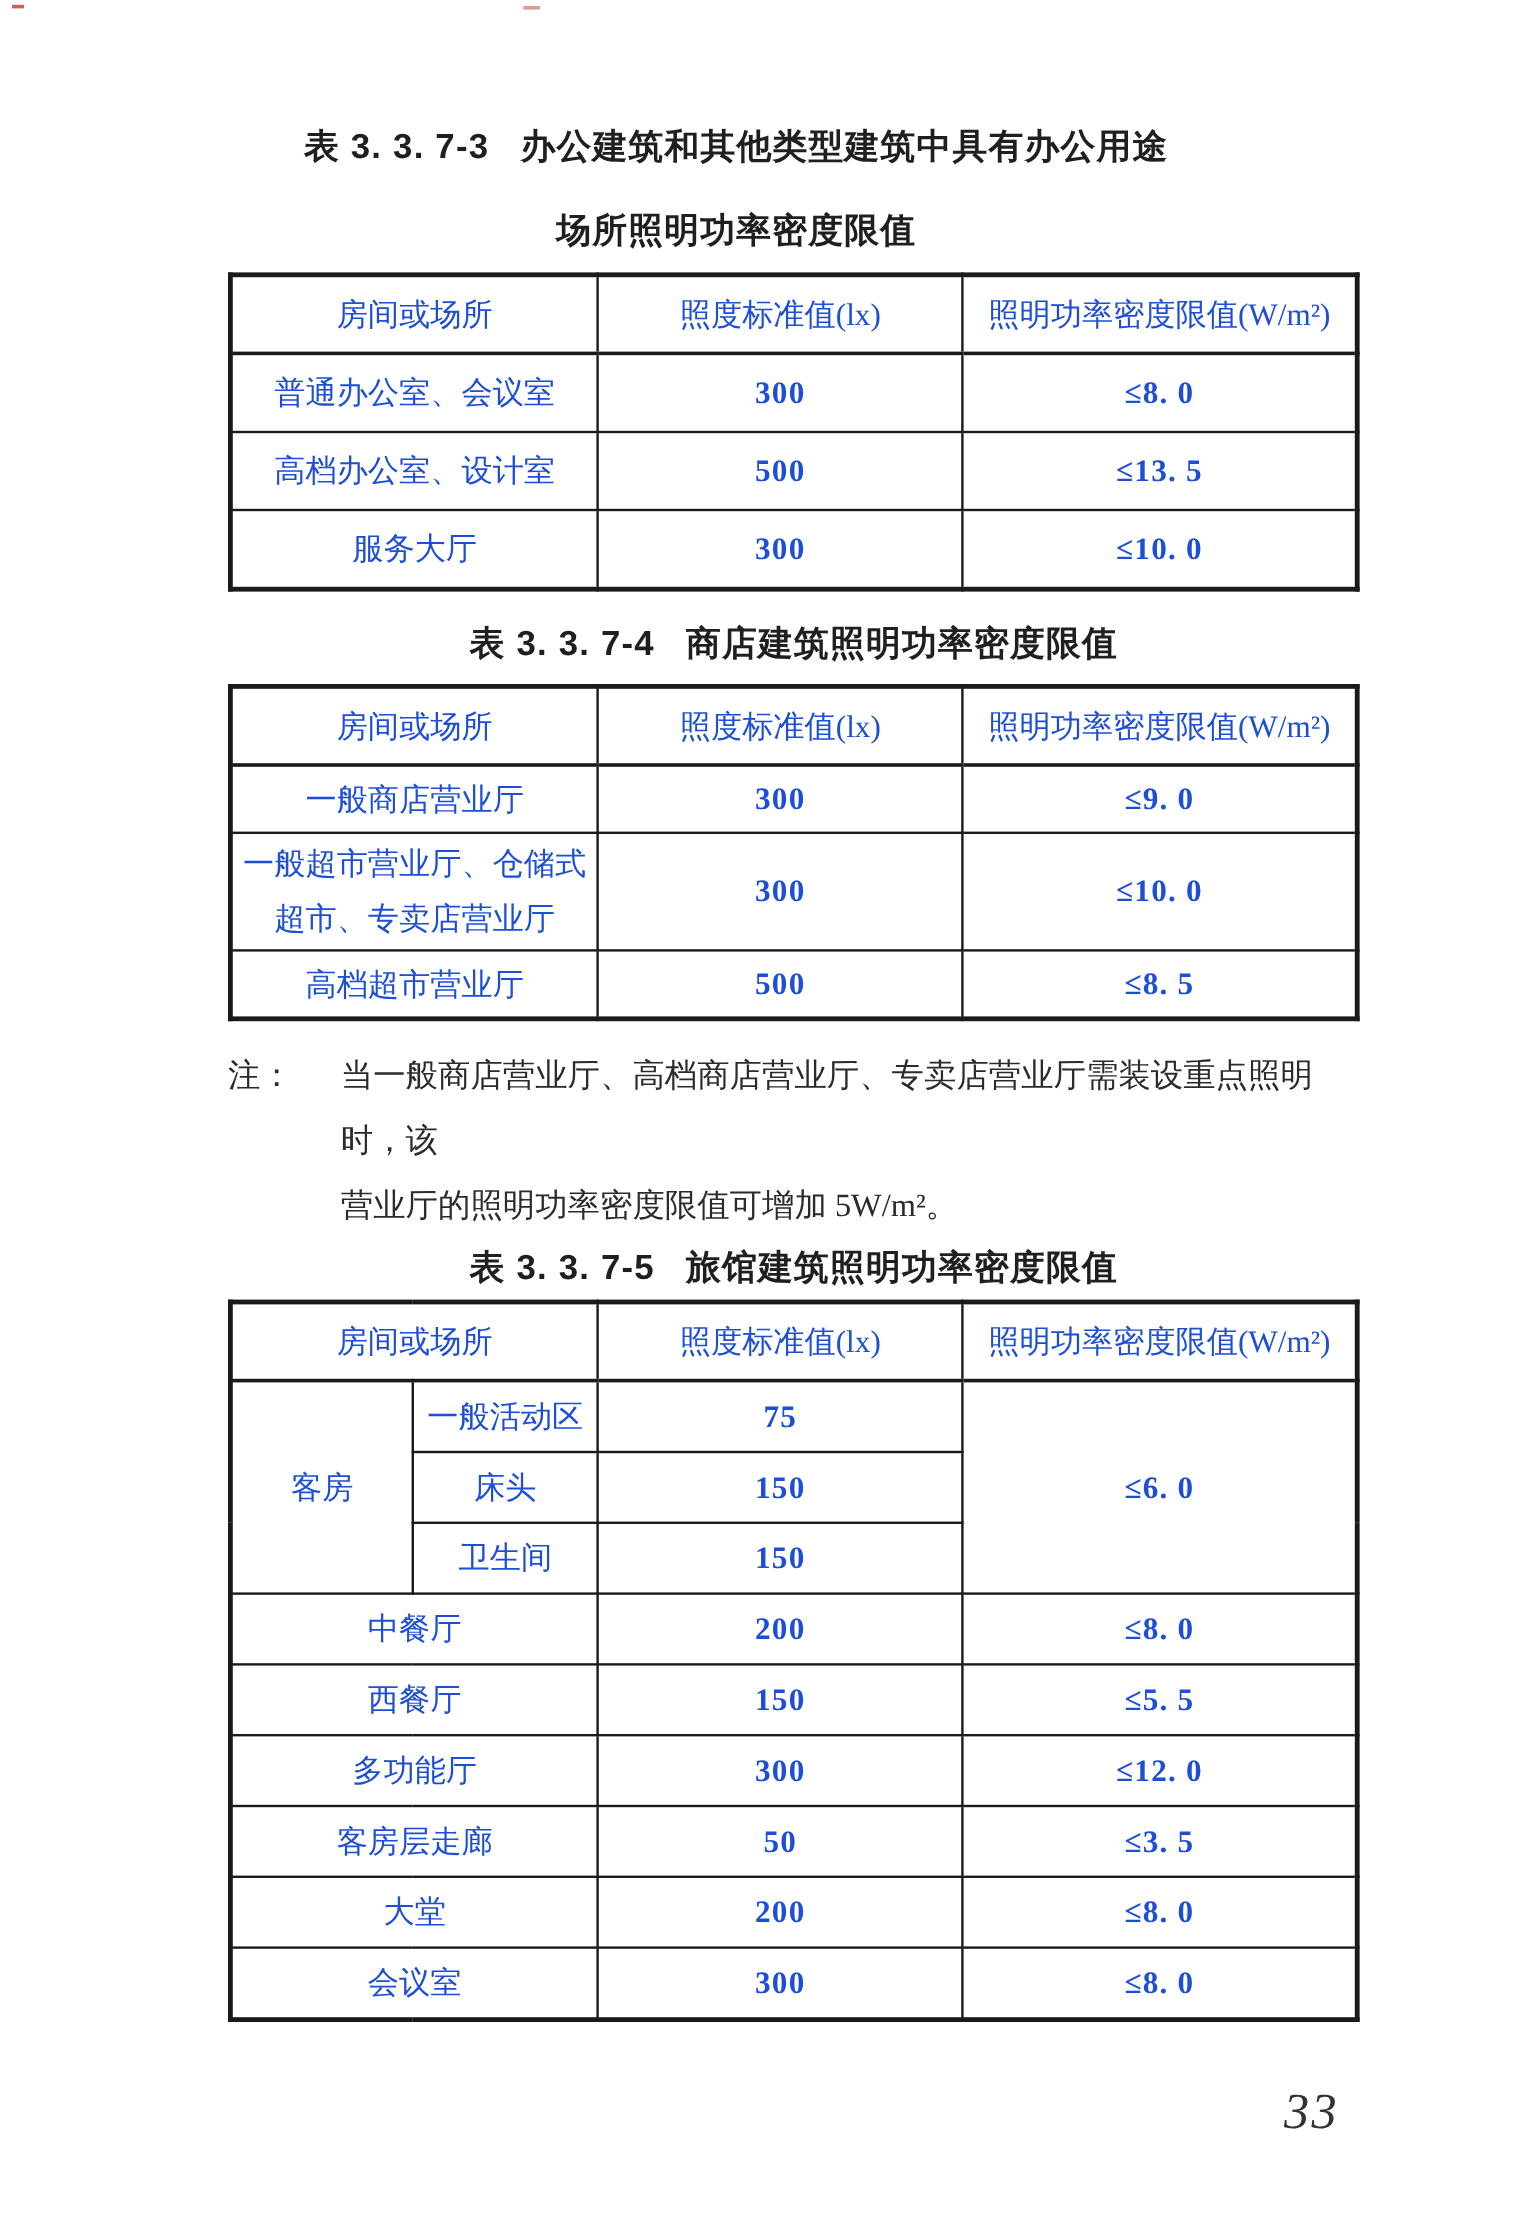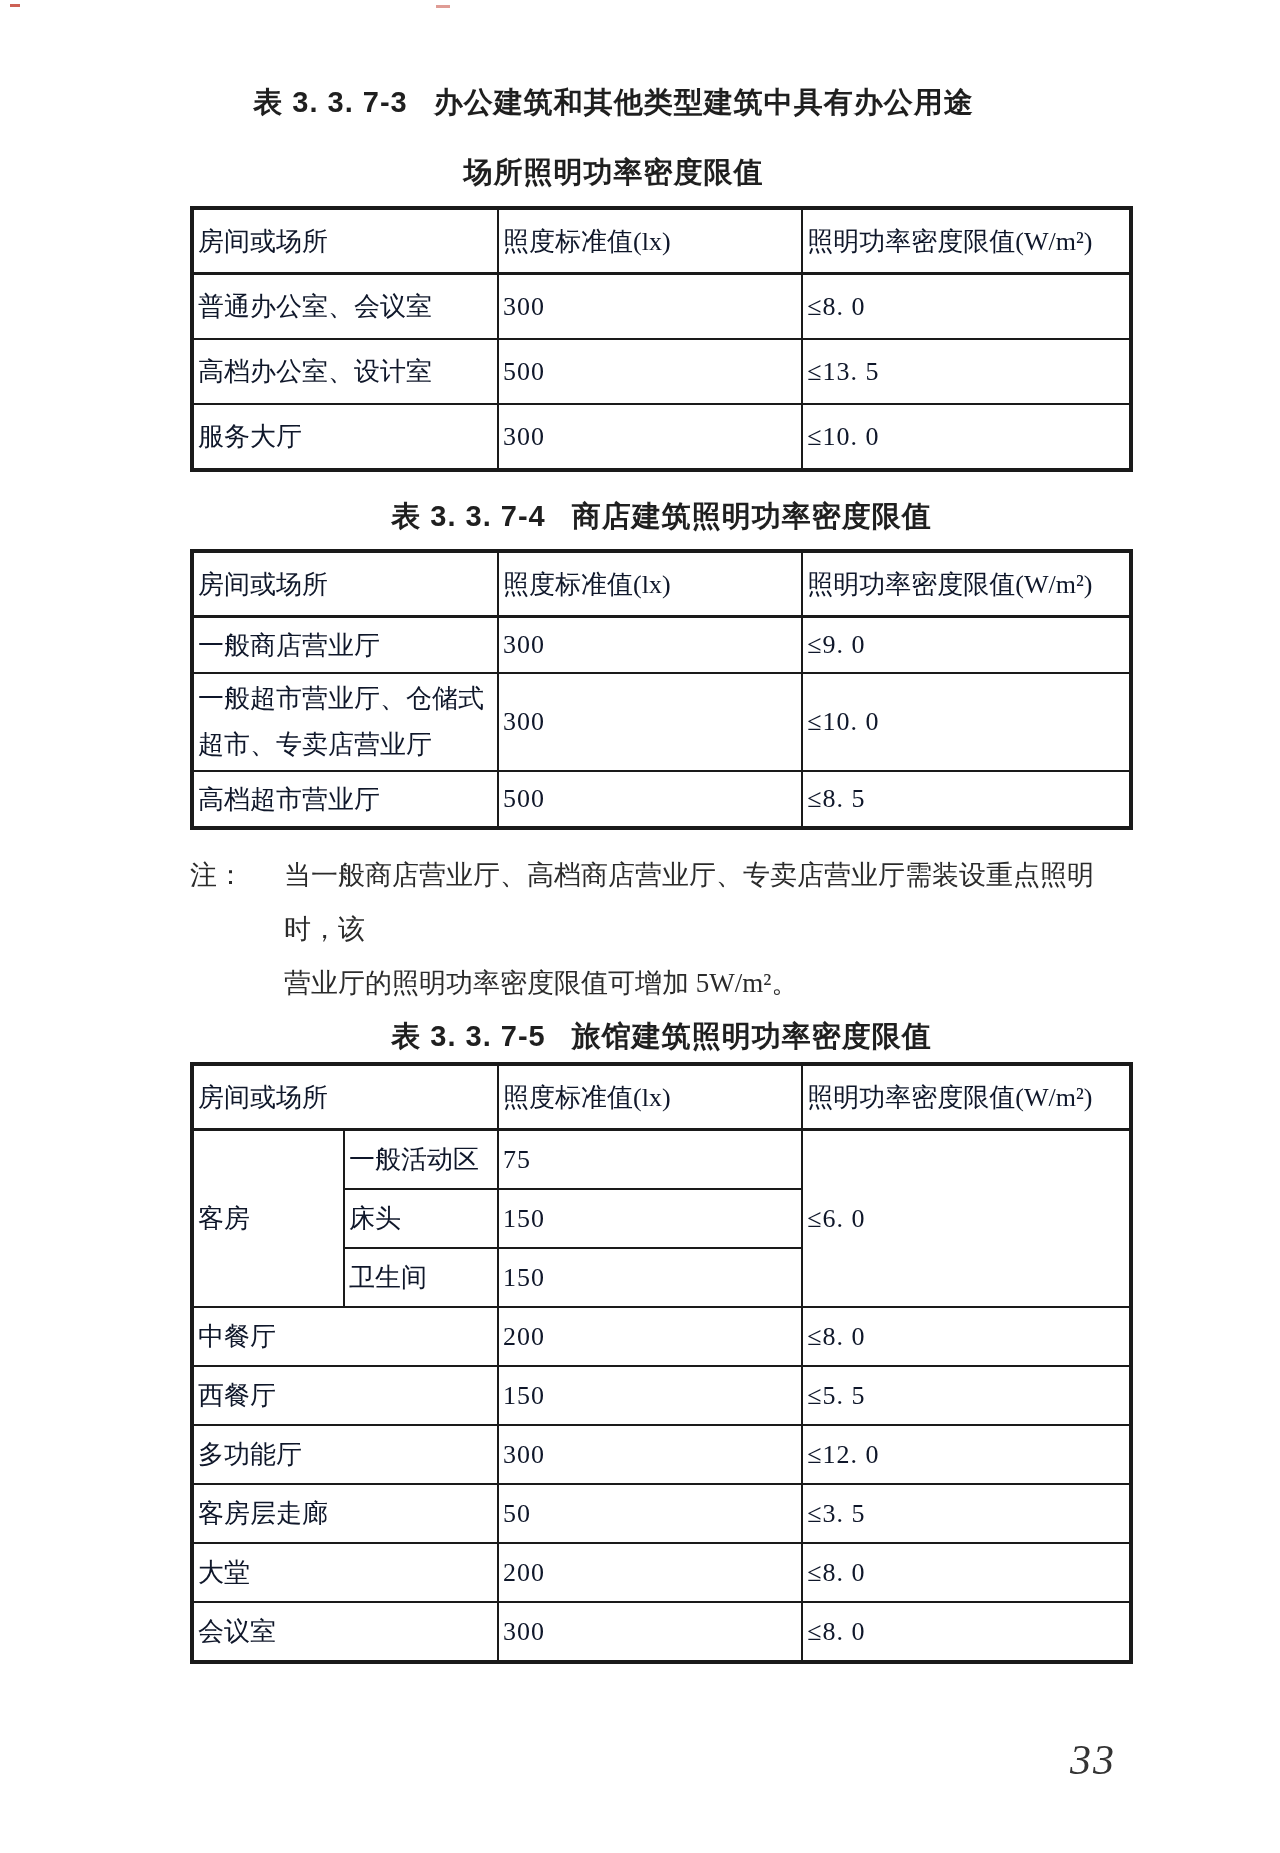--- a/index.html
+++ b/index.html
@@ -5,21 +5,21 @@
   html,body{margin:0;padding:0;}
   body{
     width:1280px;height:1853px;position:relative;background:#ffffff;
     font-family:"Liberation Serif","DejaVu Serif",serif;color:#2e2e2e;
     overflow:hidden;
   }
   .scan-mark{position:absolute;background:#c0392b;opacity:.8;}
   .mark-a{left:10px;top:4px;width:10px;height:3px;}
   .mark-b{left:436px;top:5px;width:14px;height:3px;opacity:.5;}
 
-  .content{position:absolute;left:190px;top:0;width:943px;padding-top:84px;}
+  .content{position:absolute;left:190px;top:0;width:943px;padding-top:105px;}
 
   .table-title{
     text-align:center;font-weight:bold;font-size:29px;line-height:36px;
     color:#1f1f1f;font-family:"Liberation Sans","DejaVu Sans",sans-serif;
     letter-spacing:1px;
   }
   .shift-left{position:relative;left:-48px;}
   .title-label{margin-right:26px;}
   .title-line2{margin-top:34px;}
   .mt-table1{margin-top:16px;}
@@ -27,30 +27,30 @@
   .mt-table2{margin-top:15px;}
   .mt-note{margin-top:18px;}
   .mt-title3{margin-top:8px;text-align:center;}
   .mt-table3{margin-top:8px;}
 
   table.lpd{
     width:100%;border-collapse:collapse;table-layout:fixed;
     border:4px solid #1a1a1a;
   }
   table.lpd td{
-    border:2px solid #1a1a1a;text-align:left;vertical-align:middle;
-    font-size:26px;color:#0f172a;padding:2px 4px;
+    border:2px solid #1a1a1a;text-align:center;vertical-align:middle;
+    font-size:26px;color:#1d4ed8;padding:2px 4px;
   }
   table.lpd thead td{height:58px;border-bottom:3px solid #1a1a1a;}
   #tbl0 tbody td{height:59px;}
   #tbl1 tbody td{height:50px;}
   #tbl2 tbody td{height:53px;}
   td.num{
     font-family:"Liberation Serif","DejaVu Serif",serif;
-    font-size:25px;color:#4d4d4d;letter-spacing:1px;
+    font-size:25px;color:#4d4d4d;letter-spacing:1px;font-weight:bold;
   }
   td.left{text-align:left;padding:8px 10px 8px 16px;line-height:46px;}
 
   .note{display:flex;font-size:27px;line-height:54px;color:#2b2b2b;}
   .note-label{flex:0 0 58px;}
   .note-body{flex:1;margin-left:36px;}
 
   .pagenum{
     position:absolute;left:1070px;top:1736px;
     font-family:"Liberation Serif","DejaVu Serif",serif;

